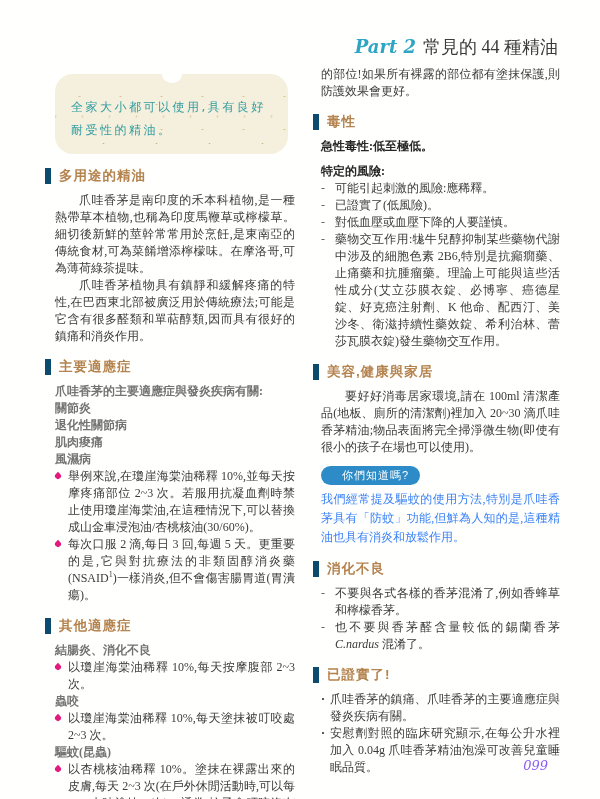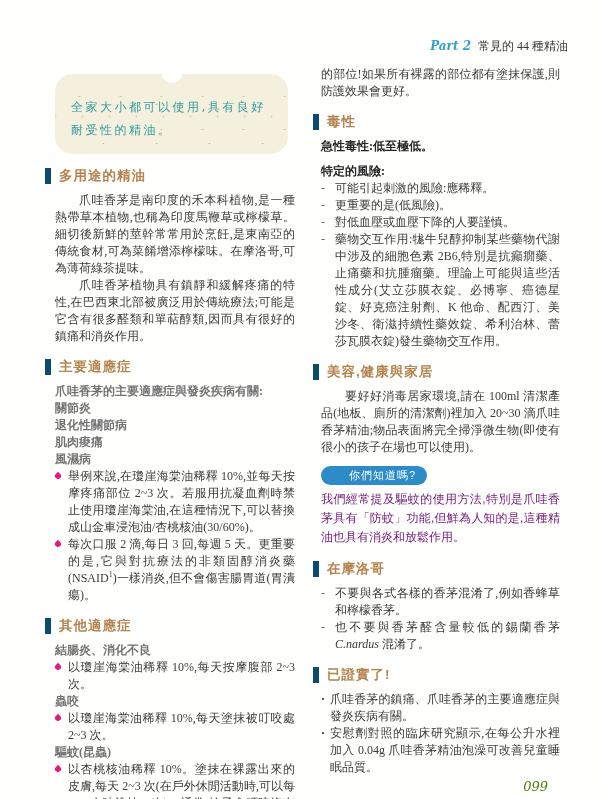--- a/index.html
+++ b/index.html
@@ -4,21 +4,21 @@
 <style>
   html,body{margin:0;padding:0;}
   body{
     width:600px;height:799px;position:relative;overflow:hidden;
     background:#fffffe;
     font-family:"Liberation Serif","DejaVu Serif",serif;
     color:#3a3a3a;
     font-size:12px;line-height:17px;
   }
   
-  .hdr{position:absolute;top:38px;right:32px;font-size:12px;color:#3c3c3c;}
+  .hdr{position:absolute;top:38px;right:42px;font-size:18px;color:#3c3c3c;}
   .part{color:#2fa5c5;font-style:italic;font-weight:bold;font-family:"DejaVu Serif",serif;margin-right:7px;}
   
   .cols{position:absolute;top:66px;left:45px;display:flex;gap:18px;}
   .colL{width:250px;}
   .colR{width:247px;}
   
   .h{
     font-family:"Liberation Sans","DejaVu Sans",sans-serif;
     font-weight:bold;font-size:13.5px;line-height:16px;color:#b5834e;
     border-left:6px solid #0c4a6e;padding-left:8px;letter-spacing:1px;
@@ -54,26 +54,26 @@
     background-position:4px 6px,14px 20px,22px 11px;
     padding:22px 16px 12px 16px;
     border-radius:18px;
   }
   .notch{position:absolute;top:-8px;left:50%;margin-left:-10px;width:20px;height:17px;background:#fffffe;border-radius:50%;}
   .card-text{color:#2f9da0;font-family:"DejaVu Sans","Liberation Sans",sans-serif;font-size:12px;line-height:23px;letter-spacing:2.5px;}
   
   .badge{
     display:inline-block;background:#2d8bc7;color:#fff;
     font-family:"Liberation Sans","DejaVu Sans",sans-serif;
-    font-size:11px;line-height:12px;padding:3px 11px 4px 28px;border-radius:10px;
+    font-size:11px;line-height:12px;padding:3px 11px 4px 21px;border-radius:10px;
     margin:0 0 5px 8px;letter-spacing:1px;
   }
-  .blue-text{color:#701a75;font-family:Liberation Sans, sans-serif;margin-left:8px;line-height:19px;text-align:justify;}
+  .blue-text{color:#3b82f6;font-family:Liberation Serif, serif;margin-left:8px;line-height:19px;text-align:justify;}
   
-  .pgnum{position:absolute;right:52px;bottom:4px;font-style:italic;color:#4d7c0f;font-size:13px;font-family:"DejaVu Serif",serif;} .gap8{height:8px;} .gap10{height:10px;}
+  .pgnum{position:absolute;right:52px;bottom:25px;font-style:italic;color:#8b5cf6;font-size:13px;font-family:"DejaVu Serif",serif;} .gap8{height:8px;} .gap10{height:10px;}
 </style>
 </head>
 <body>
 
 <div class="hdr">
   <span class="part">Part 2</span><span>常見的 44 種精油</span>
 </div>
 
 <div class="cols">
 
@@ -140,39 +140,39 @@
     <div class="h">毒性</div>
     <div class="lblR">急性毒性:低至極低。</div>
     <div class="gap8"></div>
     <div class="lblR">特定的風險:</div>
     <div class="ditem">
       <span class="dm">-</span>
       <span class="dt">可能引起刺激的風險:應稀釋。</span>
     </div>
     <div class="ditem">
       <span class="dm">-</span>
-      <span class="dt">更重要的是(低風險)。</span>
+      <span class="dt">已證實了(低風險)。</span>
     </div>
     <div class="ditem">
       <span class="dm">-</span>
       <span class="dt">對低血壓或血壓下降的人要謹慎。</span>
     </div>
     <div class="ditem">
       <span class="dm">-</span>
       <span class="dt">藥物交互作用:牻牛兒醇抑制某些藥物代謝中涉及的細胞色素 2B6,特別是抗癲癇藥、止痛藥和抗腫瘤藥。理論上可能與這些活性成分(艾立莎膜衣錠、必博寧、癌德星錠、好克癌注射劑、K 他命、配西汀、美沙冬、衛滋持續性藥效錠、希利治林、蕾莎瓦膜衣錠)發生藥物交互作用。</span>
     </div>
 
     <div class="h">美容,健康與家居</div>
     <p class="body-ind" style="margin-left:8px;margin-top:0;margin-bottom:0">要好好消毒居家環境,請在 100ml 清潔產品(地板、廁所的清潔劑)裡加入 20~30 滴爪哇香茅精油;物品表面將完全掃淨微生物(即使有很小的孩子在場也可以使用)。</p>
 
     <div class="gap10"></div>
     <div class="badge">你們知道嗎?</div>
     <div class="blue-text">我們經常提及驅蚊的使用方法,特別是爪哇香茅具有「防蚊」功能,但鮮為人知的是,這種精油也具有消炎和放鬆作用。</div>
 
-    <div class="h">在摩洛哥</div>
+    <div class="h">消化不良</div>
     <div class="ditem">
       <span class="dm">-</span>
       <span class="dt">不要與各式各樣的香茅混淆了,例如香蜂草和檸檬香茅。</span>
     </div>
     <div class="ditem">
       <span class="dm">-</span>
       <span class="dt"><span>也不要與香茅醛含量較低的錫蘭香茅 </span><span class="it">C.nardus</span><span> 混淆了。</span></span>
     </div>
 
     <div class="h">已證實了!</div>

